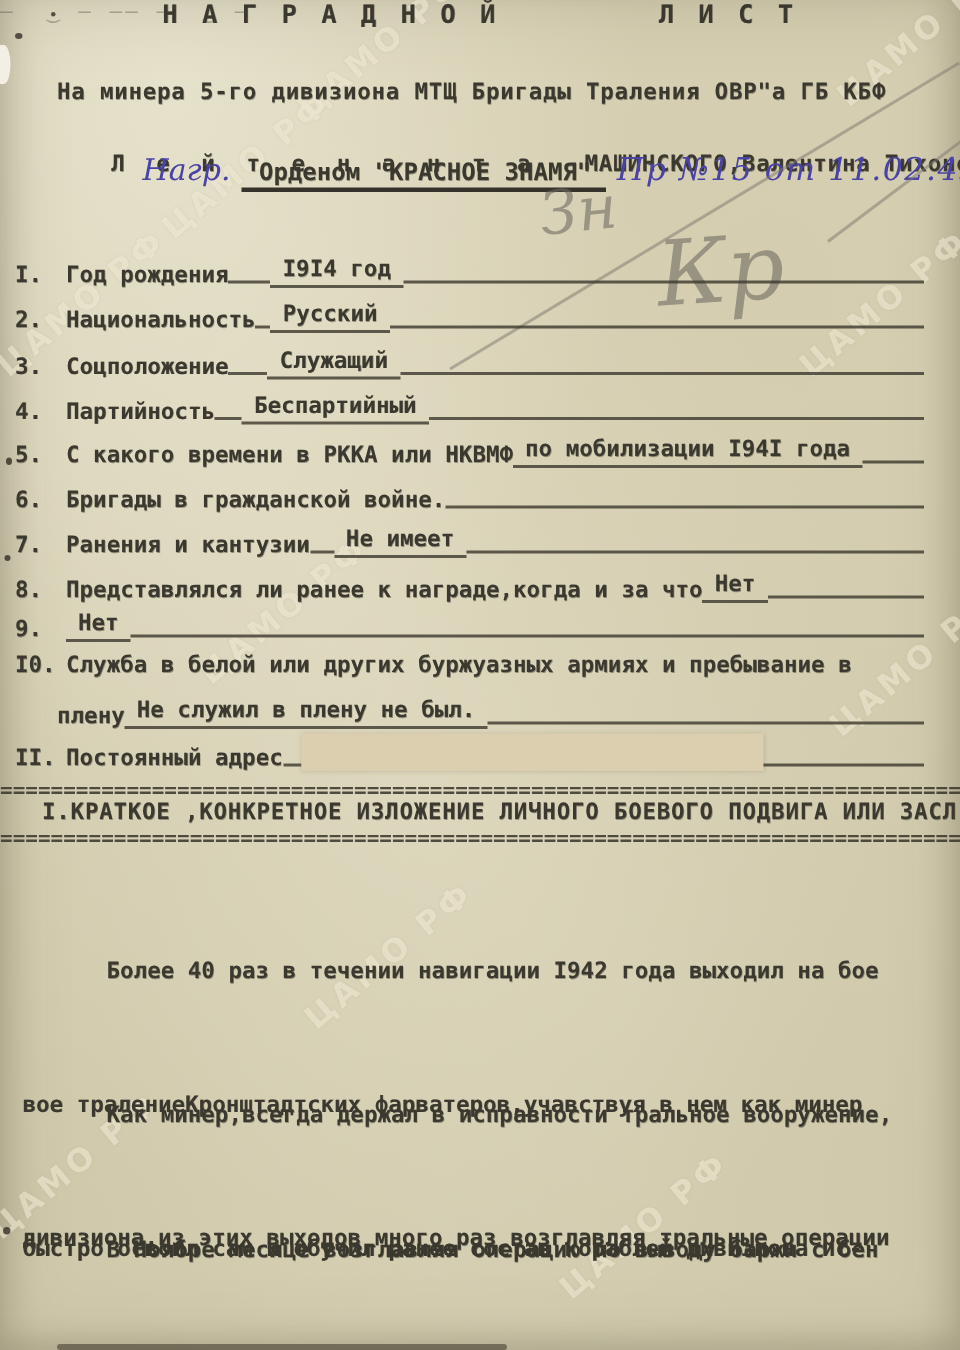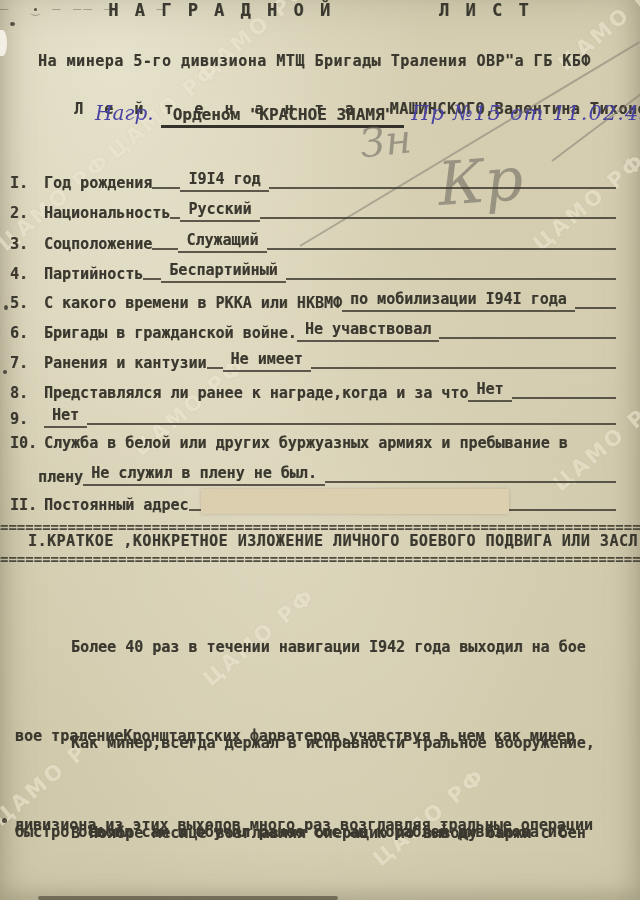--- a/index.html
+++ b/index.html
@@ -119,21 +119,21 @@
   <div class="frow typed" style="top:227px;">
     <span class="num">3.</span><span class="lbl">Соцположение</span><span class="pre" style="width:26px;"></span><span class="val">Служащий</span><span class="fill"></span>
   </div>
   <div class="frow typed" style="top:257px;">
     <span class="num">4.</span><span class="lbl">Партийность</span><span class="pre" style="width:18px;"></span><span class="val">Беспартийный</span><span class="fill"></span>
   </div>
   <div class="frow typed" style="top:286px;">
     <span class="num">5.</span><span class="lbl">С какого времени в РККА или НКВМФ</span><span class="val">по мобилизации I94I года</span><span class="fill"></span>
   </div>
   <div class="frow typed" style="top:316px;">
-    <span class="num">6.</span><span class="lbl">Бригады в гражданской войне.</span><span class="val">Не учавствовал</span><span class="fill"></span>
+    <span class="num">6.</span><span class="lbl">Бригады в гражданской войне.</span><span class="fill"></span>
   </div>
   <div class="frow typed" style="top:346px;">
     <span class="num">7.</span><span class="lbl">Ранения и кантузии</span><span class="pre" style="width:16px;"></span><span class="val">Не имеет</span><span class="fill"></span>
   </div>
   <div class="frow typed" style="top:376px;">
     <span class="num">8.</span><span class="lbl">Представлялся ли ранее к награде,когда и за что</span><span class="val">Нет</span><span class="fill"></span>
   </div>
   <div class="frow typed" style="top:402px;">
     <span class="num">9.</span><span class="val">Нет</span><span class="fill"></span>
   </div>

